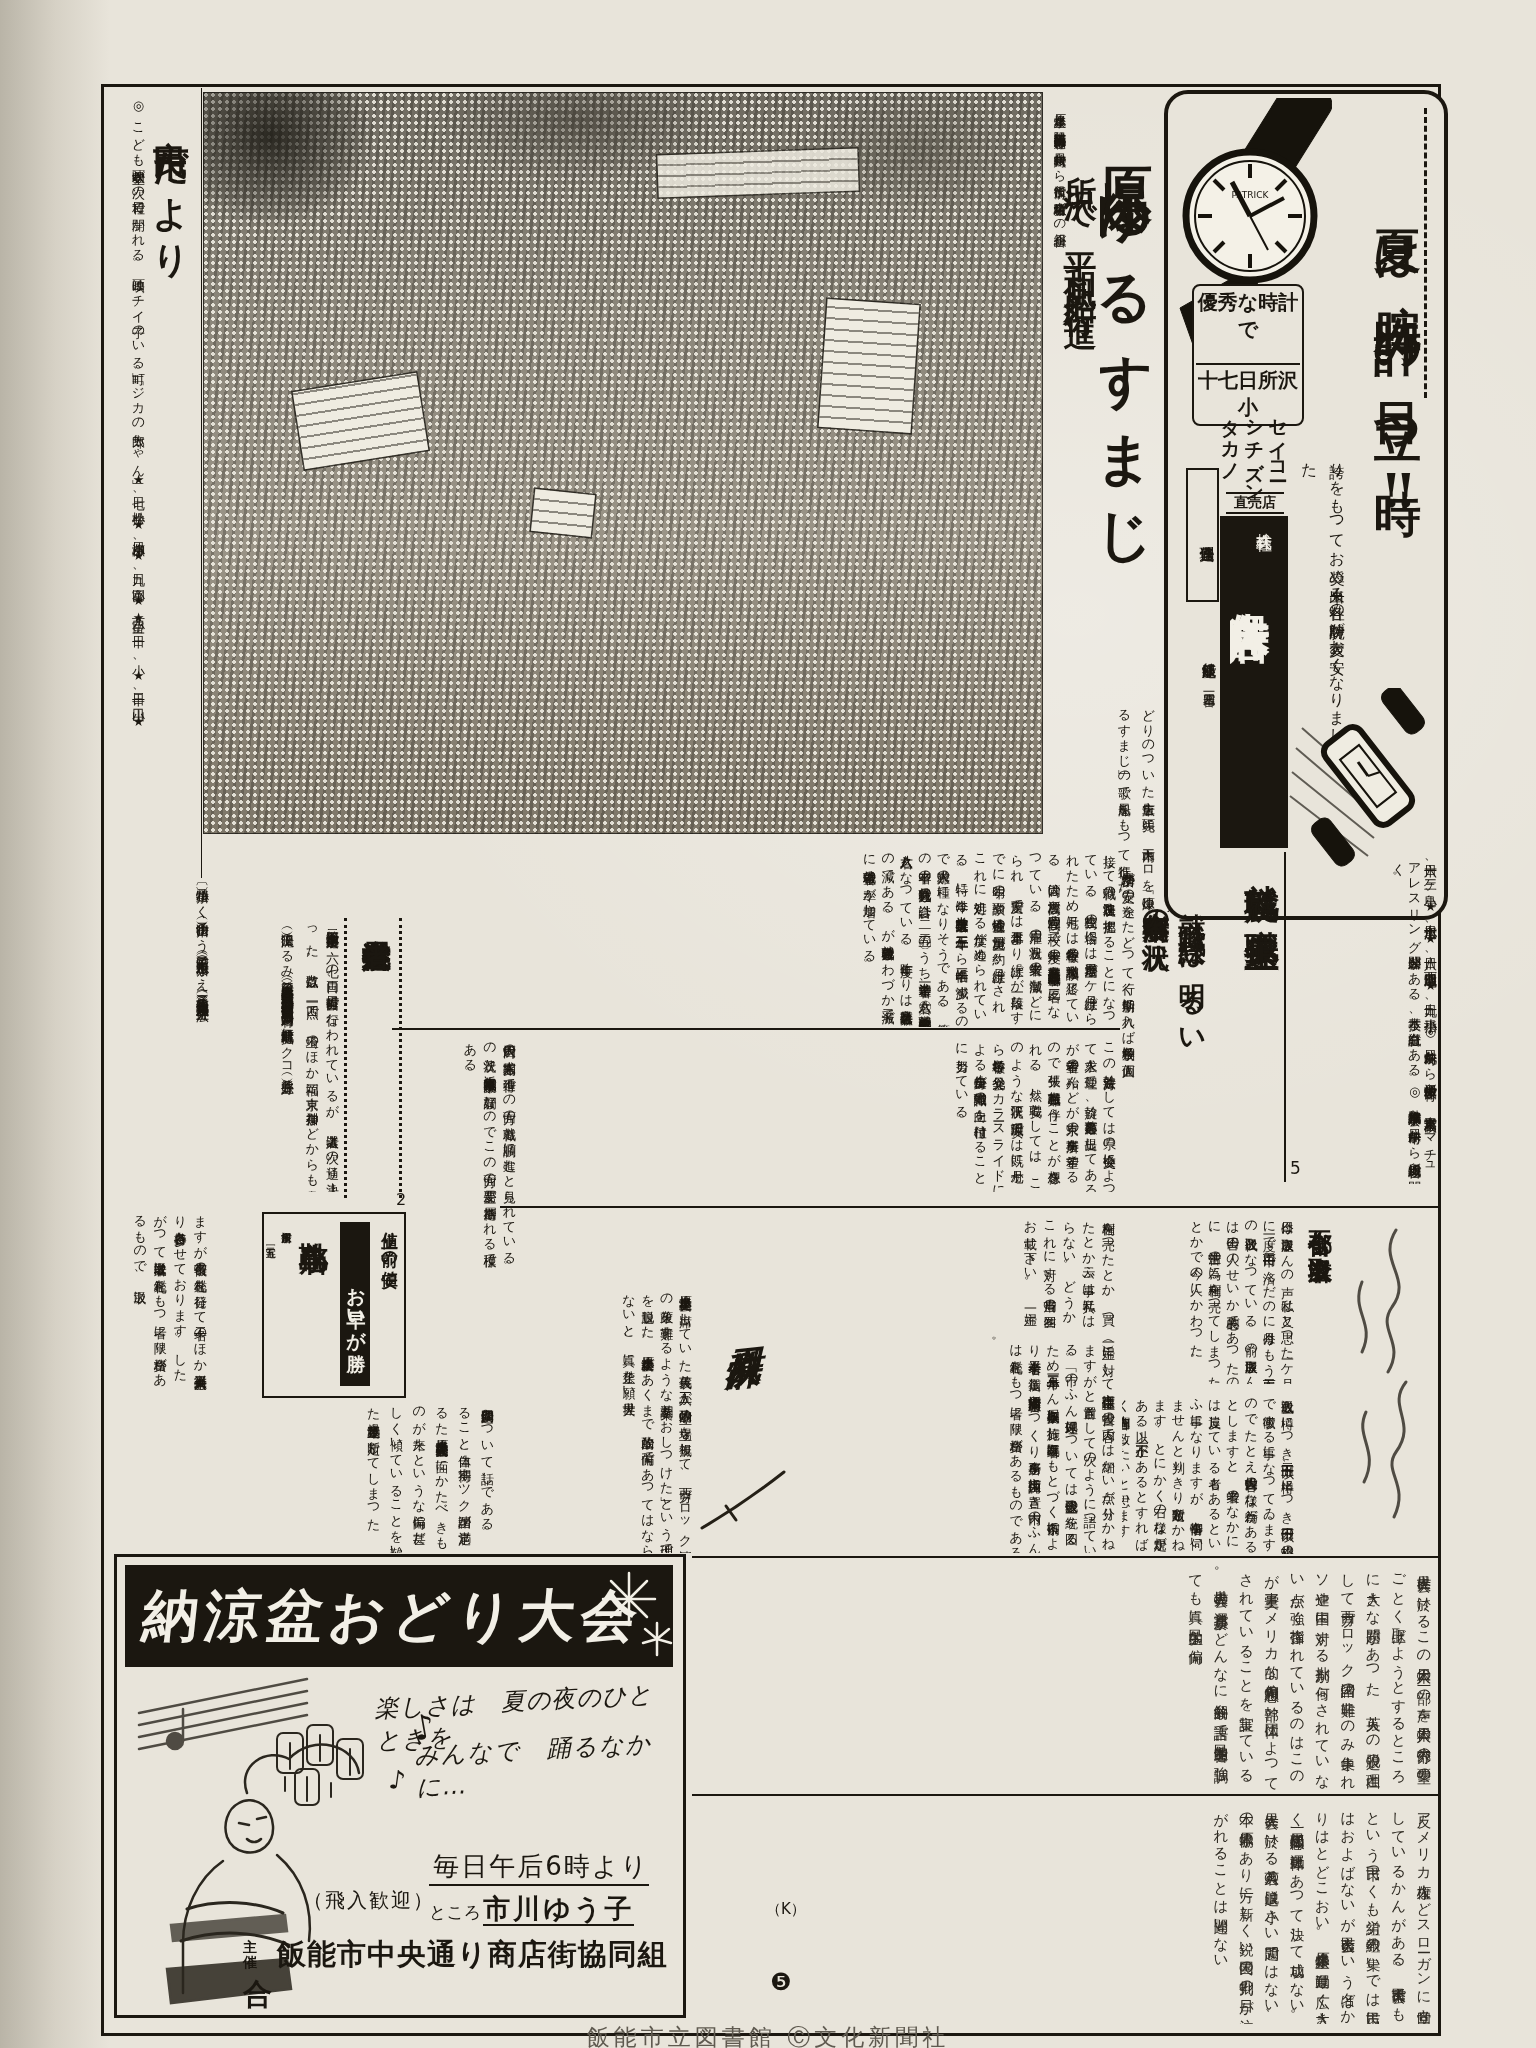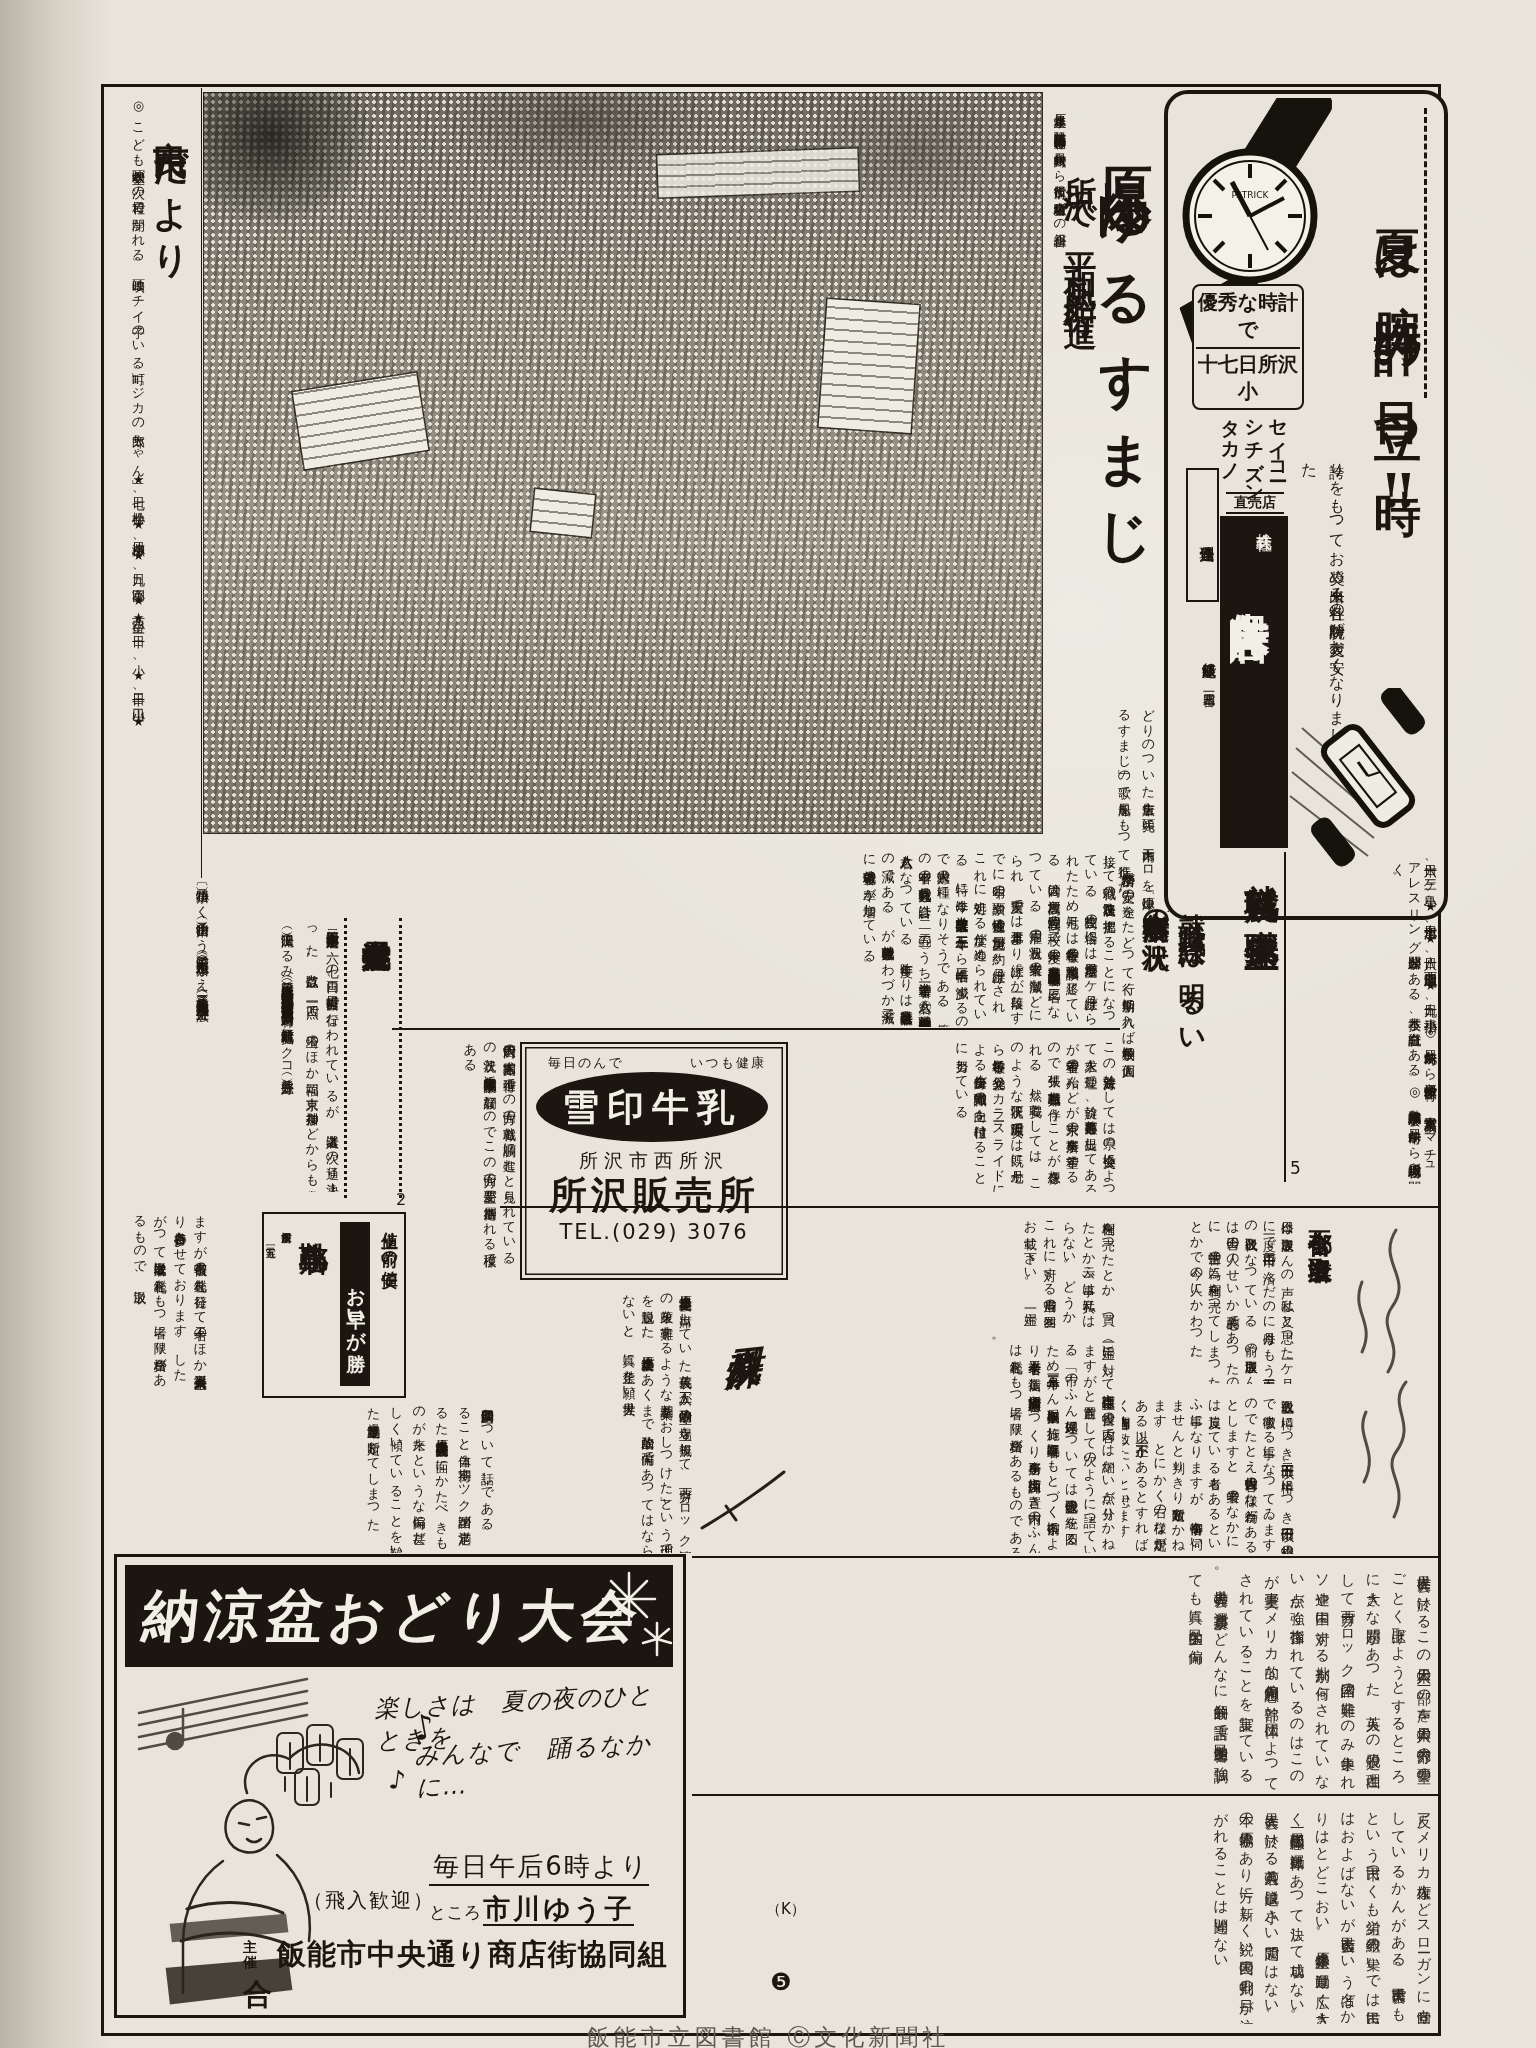--- a/index.html
+++ b/index.html
@@ -85,21 +85,21 @@
       <line x1="78" y1="118" x2="96" y2="152" stroke-width="2"></line>
       <text x="78" y="100" font-size="9" text-anchor="middle" fill="#16130c" stroke="none">PATRICK</text>
     </g>
   </svg>
 
   <div class="abs" style="left:1424px;top:108px;width:0;height:290px;border-left:3.5px dashed var(--ink);"></div>
 
   <div class="abs v serif" style="left:1352px;top:192px;width:78px;height:706px;font-size:47px;font-weight:bold;letter-spacing:11px;">夏は腕時計の目立つ時‼</div>
 
   <div class="abs" style="left:1192px;top:284px;width:104px;text-align:center;border:2px solid var(--ink);border-radius:8px;padding:3px 2px;background:var(--paper);">
-    <div style="font-size:20px;font-weight:bold;border-bottom:2px solid var(--ink);padding-bottom:4px;">優秀な時計で</div>
+    <div style="font-size:20px;font-weight:bold;border-bottom:2px solid var(--ink);padding-bottom:20px;">優秀な時計で</div>
     <div style="font-size:20px;font-weight:bold;padding-top:2px;">十七日所沢小</div>
   </div>
 
   <div class="abs v" style="left:1294px;top:452px;width:56px;height:290px;font-size:15.5px;line-height:1.8;">誇りをもつてお奨め出来る各社の腕時計が大変お安くなりました</div>
 
   <div class="abs v" style="left:1216px;top:406px;width:74px;height:96px;font-size:19px;font-weight:bold;white-space:pre-line;line-height:1.25;">セイコー
 シチズン
 タカノ</div>
   <div class="abs" style="left:1226px;top:492px;width:58px;font-size:14px;font-weight:bold;text-align:center;border-top:2px solid var(--ink);border-bottom:2px solid var(--ink);">直売店</div>
 
@@ -143,28 +143,20 @@
   <div class="abs v cn" style="left:578px;top:845px;width:540px;height:182px;line-height:1.42;">接して就職の進路状況を把握することになつている。高校生の場合には選考期日が一ケ月繰上げられたため七月には各学校毎の職業相談を終了している、管内は所沢高校、豊岡高校の二校で来年度の卒業見込者数四五八名就職希望者は三二〇名になつている。雇用の状況も失業者の漸減などに見られ、安定所では本年三月より繰上げが一段落しすでに明年の面談や適性検査の実施日が約一ケ月繰上げされ、これに対処する仕度が進められている。特に今年は中学校卒業見込者数は三十五年から三十名幅に減少するので求人難の種になりそうである。管内の中卒者の就職見込数の合計は二、二五〇のうち進学希望者一、〇八六名、就職希望者数（安定所紹介）は八六八名となつている。昨年度よりは卒業見込者数は三九三名の減である。が就職希望者数はわづか二名減で総対的に就職希望者の率が増加している。</div>
   <div class="abs rule" style="left:392px;top:1028px;width:728px;height:2px;"></div>
   <div class="abs v cn" style="left:792px;top:1034px;width:326px;height:158px;line-height:1.42;">この斡旋方法としては県の交換会によつて求人を受理し、斡旋、応募書類を提出してあるが希望者の殆んどが東京の事業所を希望するので矢張り相当就職難も伴うことが想像される。然し職安としては、このような状況下に所沢職安では既に七月から各学校毎に父兄会やカラースライドによる生徒自身が職業知識の向上を植付けることに努力している。</div>
   <div class="abs v cn" style="left:395px;top:1034px;width:124px;height:242px;line-height:1.5;">所沢管内の求人開拓も進行中での方面の就職も順調に進むと見られている。管内の状況と近年来軽電気関係事業が好調なのでこの方面の需要が一層期待される模様である。</div>
 
   <div class="abs v serif" style="left:344px;top:918px;width:48px;height:280px;font-size:29px;font-weight:bold;border-left:3px dotted var(--ink);border-right:3px dotted var(--ink);padding:0 2px;">七夕学生書道展入選者</div>
   <div class="abs v cn" style="left:298px;top:920px;width:44px;height:272px;line-height:1.55;">第二回所沢七夕学生書道展が六、七の両日、日吉町会館で行なわれているが、入選者は次の通り決まった。点数は一、一一四点で、埼玉のほか福岡、東京、神奈川などからも出品された。</div>
   <div class="abs v cn" style="left:214px;top:922px;width:82px;height:276px;line-height:1.35;">（狭山）滝沢てるみ（熊谷）三上広（所沢）安田登美子（所沢）鈴木道代（所沢）新井勇（同）新井満（同）金子健（日高町）森田和夫（所沢）斉藤美知子（川越）中村　短冊（武蔵町）掘口トクコ（熊谷）井上好</div>
   <div class="abs v cn" style="left:132px;top:878px;width:80px;height:322px;line-height:1.6;">〔特選〕小川ゆく子（狭山）市川ゆう子（同）（町）三上寿（所沢）小川なえ子（三）（熊谷）鈴木美代子（川越）茂木和子（三芳）井上広</div>
 
-  <div class="abs" style="left:520px;top:1042px;width:264px;height:234px;border:2.5px solid var(--ink);box-shadow:inset 0 0 0 3px var(--paper), inset 0 0 0 4.5px var(--ink);background:var(--paper);">
-    <div class="abs" style="left:26px;top:10px;font-size:13px;letter-spacing:2px;">毎日のんで</div>
-    <div class="abs" style="right:20px;top:10px;font-size:13px;letter-spacing:2px;position:absolute;">いつも健康</div>
-    <div class="abs whiteonblack" style="left:14px;top:28px;width:232px;height:70px;border-radius:50%;font-size:37px;font-weight:bold;letter-spacing:8px;text-align:center;line-height:70px;font-family:'DejaVu Serif',serif;">雪印牛乳</div>
-    <div class="abs" style="left:0;top:104px;width:100%;text-align:center;font-size:19px;letter-spacing:6px;">所沢市西所沢</div>
-    <div class="abs serif" style="left:0;top:126px;width:100%;text-align:center;font-size:38px;font-weight:bold;letter-spacing:4px;">所沢販売所</div>
-    <div class="abs" style="left:0;top:176px;width:100%;text-align:center;font-size:21px;letter-spacing:2px;">TEL.(029) 3076</div>
-  </div>
 
   <div class="abs" style="left:396px;top:1190px;font-size:16px;">2</div>
   <div class="abs" style="left:262px;top:1212px;width:140px;height:182px;border:2.5px solid var(--ink);background:var(--paper);">
     <div class="abs v" style="position:absolute;right:4px;top:6px;width:24px;height:168px;font-size:16.5px;font-weight:600;">値上り前の安値</div>
     <div class="abs v whiteonblack" style="position:absolute;right:34px;top:8px;width:30px;height:160px;font-size:19px;font-weight:bold;text-align:center;padding-top:4px;">お早いが勝</div>
     <div class="abs v serif" style="position:absolute;right:70px;top:6px;width:38px;height:168px;font-size:29px;font-weight:bold;">小島靴店</div>
     <div class="abs v" style="position:absolute;right:110px;top:10px;width:14px;height:164px;font-size:10.5px;">所沢銀座市役所前</div>
     <div class="abs v" style="position:absolute;right:126px;top:26px;width:12px;height:130px;font-size:10.5px;">電二五一五</div>
   </div>
 

